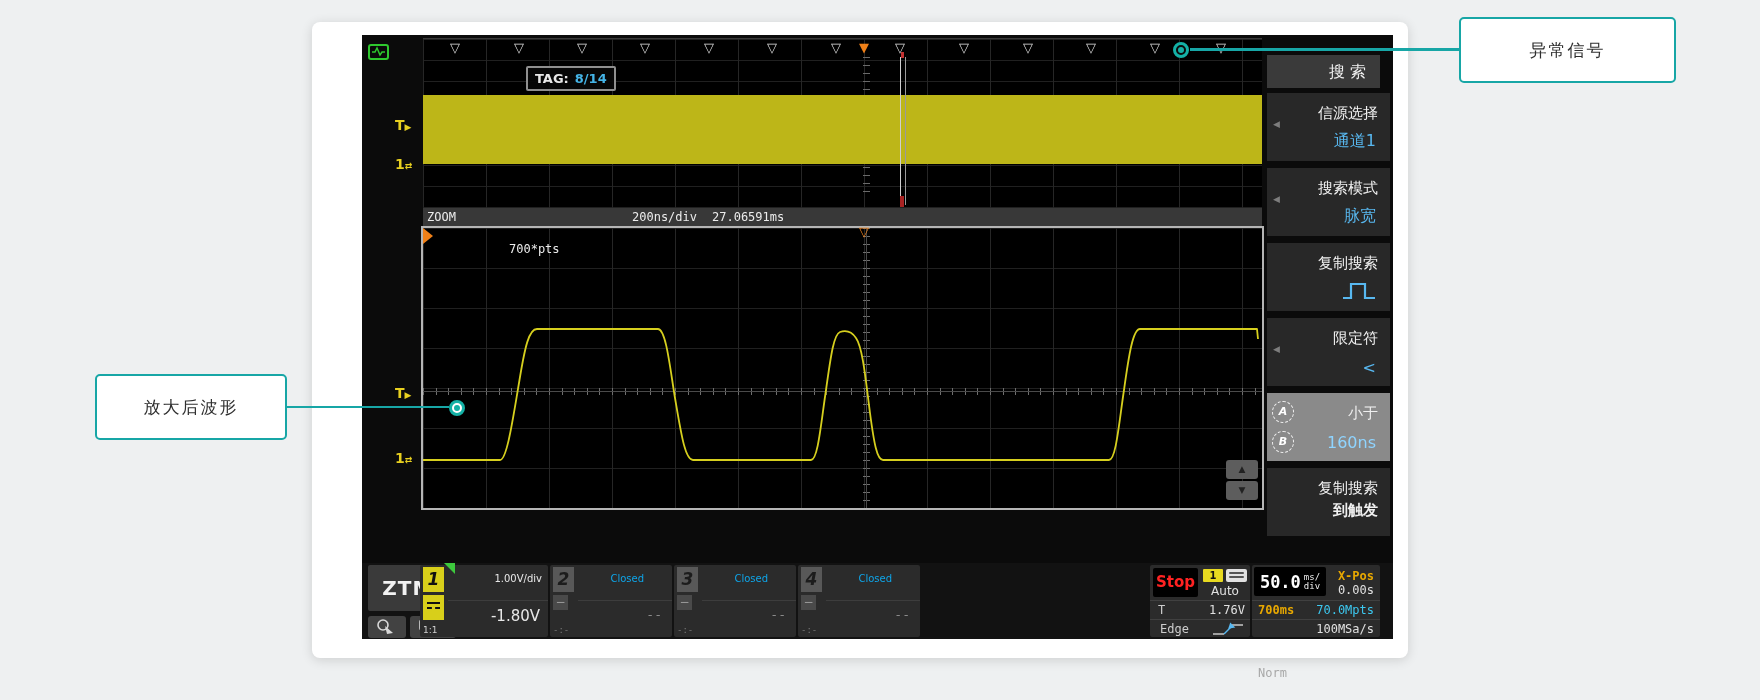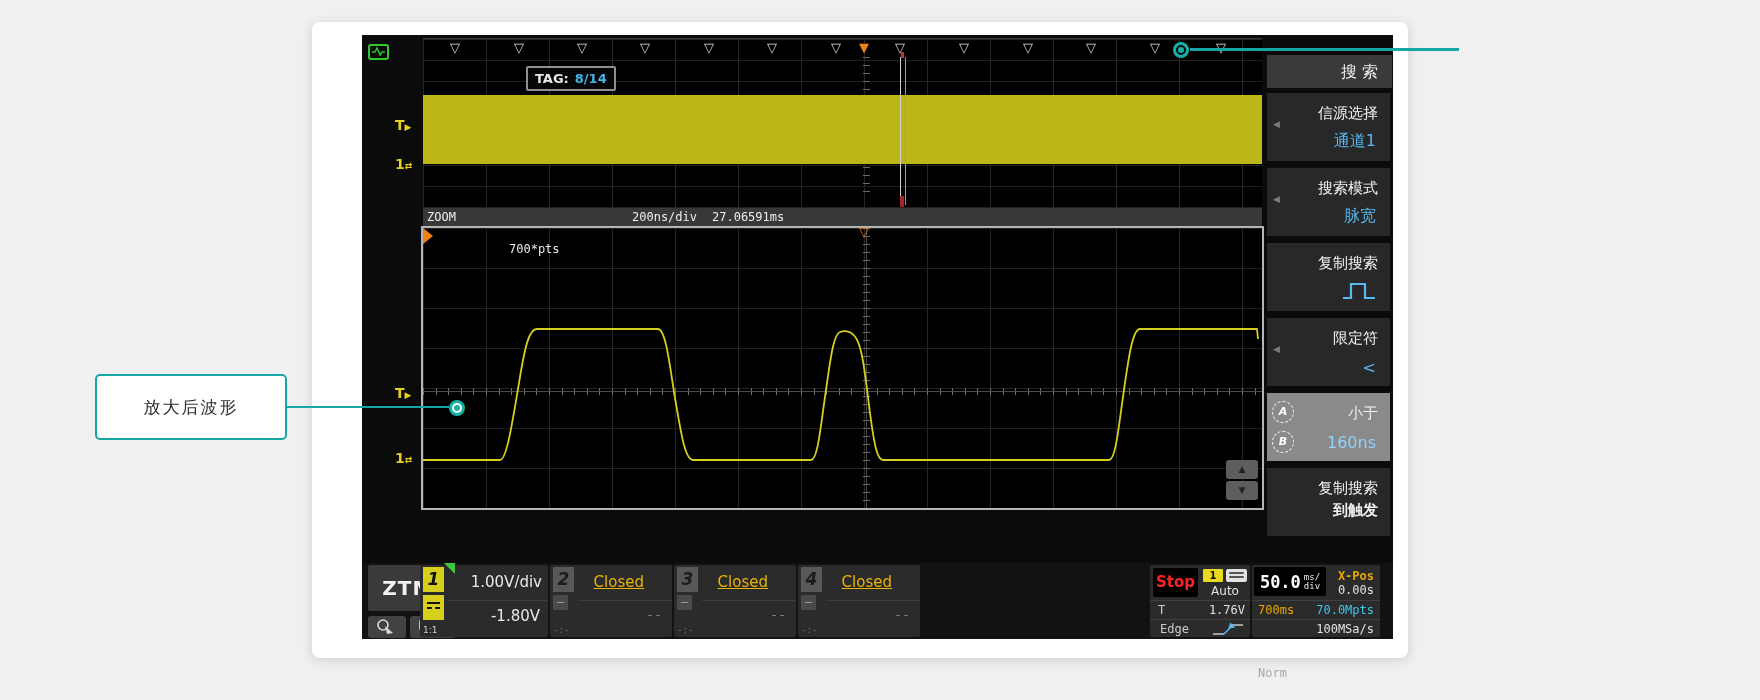--- a/index.html
+++ b/index.html
@@ -44,21 +44,21 @@
   .corner-tri{left:0;top:0;width:0;height:0;border-top:8px solid transparent;border-bottom:8px solid transparent;border-left:10px solid #f08018;}
   .ztrig{left:436px;top:-3px;font-size:13px;color:#f08018;line-height:13px;}
   .spin{width:32px;height:19px;background:#5d5d5d;border-radius:3px;color:#222;font-size:9px;text-align:center;line-height:19px;}
   .trace{left:0;top:0;}
 
   
   .ylab{color:#e8d020;font-weight:bold;font-size:14px;z-index:3;}
   .ylab .sm{font-size:9px;}
 
   
-  .menu-head{left:905px;top:20px;width:125px;height:33px;background:#3a3a3a;color:#f0f0f0;font-size:16px;line-height:33px;text-align:right;padding-right:14px;box-sizing:border-box;}
+  .menu-head{left:905px;top:20px;width:113px;height:33px;background:#3a3a3a;color:#f0f0f0;font-size:16px;line-height:33px;text-align:right;padding-right:14px;box-sizing:border-box;}
   .menu-item{position:absolute;left:905px;width:123px;height:68px;background:#282828;box-sizing:border-box;}
   .menu-item.active{background:#8a8a8a;}
   .m-arrow{position:absolute;left:6px;top:26px;font-size:9px;color:#7d7d7d;}
   .m-label{position:absolute;right:12px;top:11px;font-size:15px;color:#f0f0f0;white-space:nowrap;}
   .m-label2{top:33px;font-weight:bold;}
   .m-value{position:absolute;right:14px;bottom:9px;font-size:16px;color:#58b8f0;}
   .menu-item.active .m-value{color:#8fd4ff;}
   .m-pulse{position:absolute;right:13px;bottom:6px;}
   .knob{position:absolute;left:5px;width:20px;height:20px;border:1px dashed #f0f0f0;border-radius:50%;color:#fff;font-size:11px;font-style:italic;font-weight:bold;text-align:center;line-height:20px;}
 
@@ -71,22 +71,22 @@
   .chnum{position:absolute;left:3px;top:2px;width:21px;height:25px;font-size:17px;font-weight:bold;font-style:italic;text-align:center;line-height:25px;}
   .chnum.on{background:#d8cf1a;color:#111;}
   .chnum.off{background:#585858;color:#1c1c1c;}
   .dcicon{position:absolute;left:3px;top:30px;width:21px;height:25px;background:#d8cf1a;}
   .dcicon i{display:block;width:13px;margin:7px auto 0;border-top:2px solid #111;}
   .dcicon i+i{margin-top:3px;border-top-style:dashed;}
   .bwbox{position:absolute;left:3px;top:30px;width:15px;height:15px;background:#4a4a4a;color:#9a9a9a;font-size:12px;text-align:center;line-height:14px;}
   .probe{position:absolute;left:3px;bottom:2px;font-size:9px;color:#cfcfcf;}
   .probe.dim{color:#777;}
   .chdiv{position:absolute;left:28px;right:0;top:35px;border-top:1px solid #3d3d3d;}
-  .chscale{position:absolute;right:6px;top:8px;font-size:15px;color:#e8e8e8;text-align:center;}
-  .chscale.dim{color:#eab308;text-decoration:underline;}
+  .chscale{position:absolute;right:6px;top:8px;font-size:10px;color:#e8e8e8;text-align:center;}
+  .chscale.dim{color:#0ea5e9;}
   .choffs{position:absolute;right:8px;top:42px;font-size:15px;color:#e8e8e8;}
   .chdash{position:absolute;right:10px;top:42px;font-size:13px;color:#8a8a8a;}
   .stopbox{position:absolute;left:3px;top:3px;width:45px;height:29px;background:#000;border-radius:2px;color:#ff2222;font-weight:bold;font-size:15px;text-align:center;line-height:29px;}
   .chip1{position:absolute;left:53px;top:4px;width:20px;height:13px;background:#e8da20;color:#111;font-size:10px;font-weight:bold;text-align:center;line-height:13px;border-radius:1px;}
   .dispicon{position:absolute;left:76px;top:4px;width:21px;height:13px;background:#e2e2e2;border-radius:2px;padding-top:1px;box-sizing:border-box;}
   .dispicon i{display:block;height:2px;background:#555;margin:2px 3px 0;border-radius:1px;}
   .trow2{position:absolute;left:0;right:0;top:35px;border-top:1px solid #404040;}
   .trow3{position:absolute;left:0;right:0;top:54px;border-top:1px solid #404040;}
   .tb-scale{position:absolute;left:2px;top:2px;width:72px;height:29px;background:#000;border-radius:2px;color:#fff;display:flex;align-items:center;justify-content:center;gap:3px;}
   .tb-scale .big{font-size:17px;font-weight:bold;}
@@ -285,28 +285,29 @@
         </div>
 
         <div class="tile" style="left:890px;top:2px;width:128px;height:72px;">
           <div class="tb-scale">
             <span class="big mo">50.0</span>
             <span class="unit mo"><span>ms/</span><br><span>div</span></span>
           </div>
           <div class="a s12 mo lbl-amber" style="right:6px;top:4px;font-weight:bold;">X-Pos</div>
           <div class="a s12 mo txt-lt" style="right:6px;top:18px;">0.00s</div>
           <div class="trow2"></div>
-          <div class="a s12 mo lbl-amber" style="left:6px;top:38px;">700ms</div>
+          <div class="a s12 mo lbl-amber" style="left:6px;top:38px;font-weight:bold;">700ms</div>
           <div class="a s12 mo lbl-cyan" style="right:6px;top:38px;">70.0Mpts</div>
           <div class="trow3"></div>
           <div class="a s12 mo txt-dim" style="left:6px;top:57px;">Norm</div>
           <div class="a s12 mo txt-lt" style="right:6px;top:57px;">100MSa/s</div>
         </div>
       </div>
     </div>
   </div>
 
   <div class="a cline" style="left:283px;top:406px;width:166px;height:2px;"></div>
   <div class="a callout" style="left:95px;top:374px;width:188px;height:62px;">放大后波形</div>
 
   <div class="a cline" style="left:1190px;top:48px;width:269px;height:3px;"></div>
+  <div class="a callout" style="left:1459px;top:17px;width:213px;height:62px;">异常信号</div>
 
 </div>
 
 </body></html>

